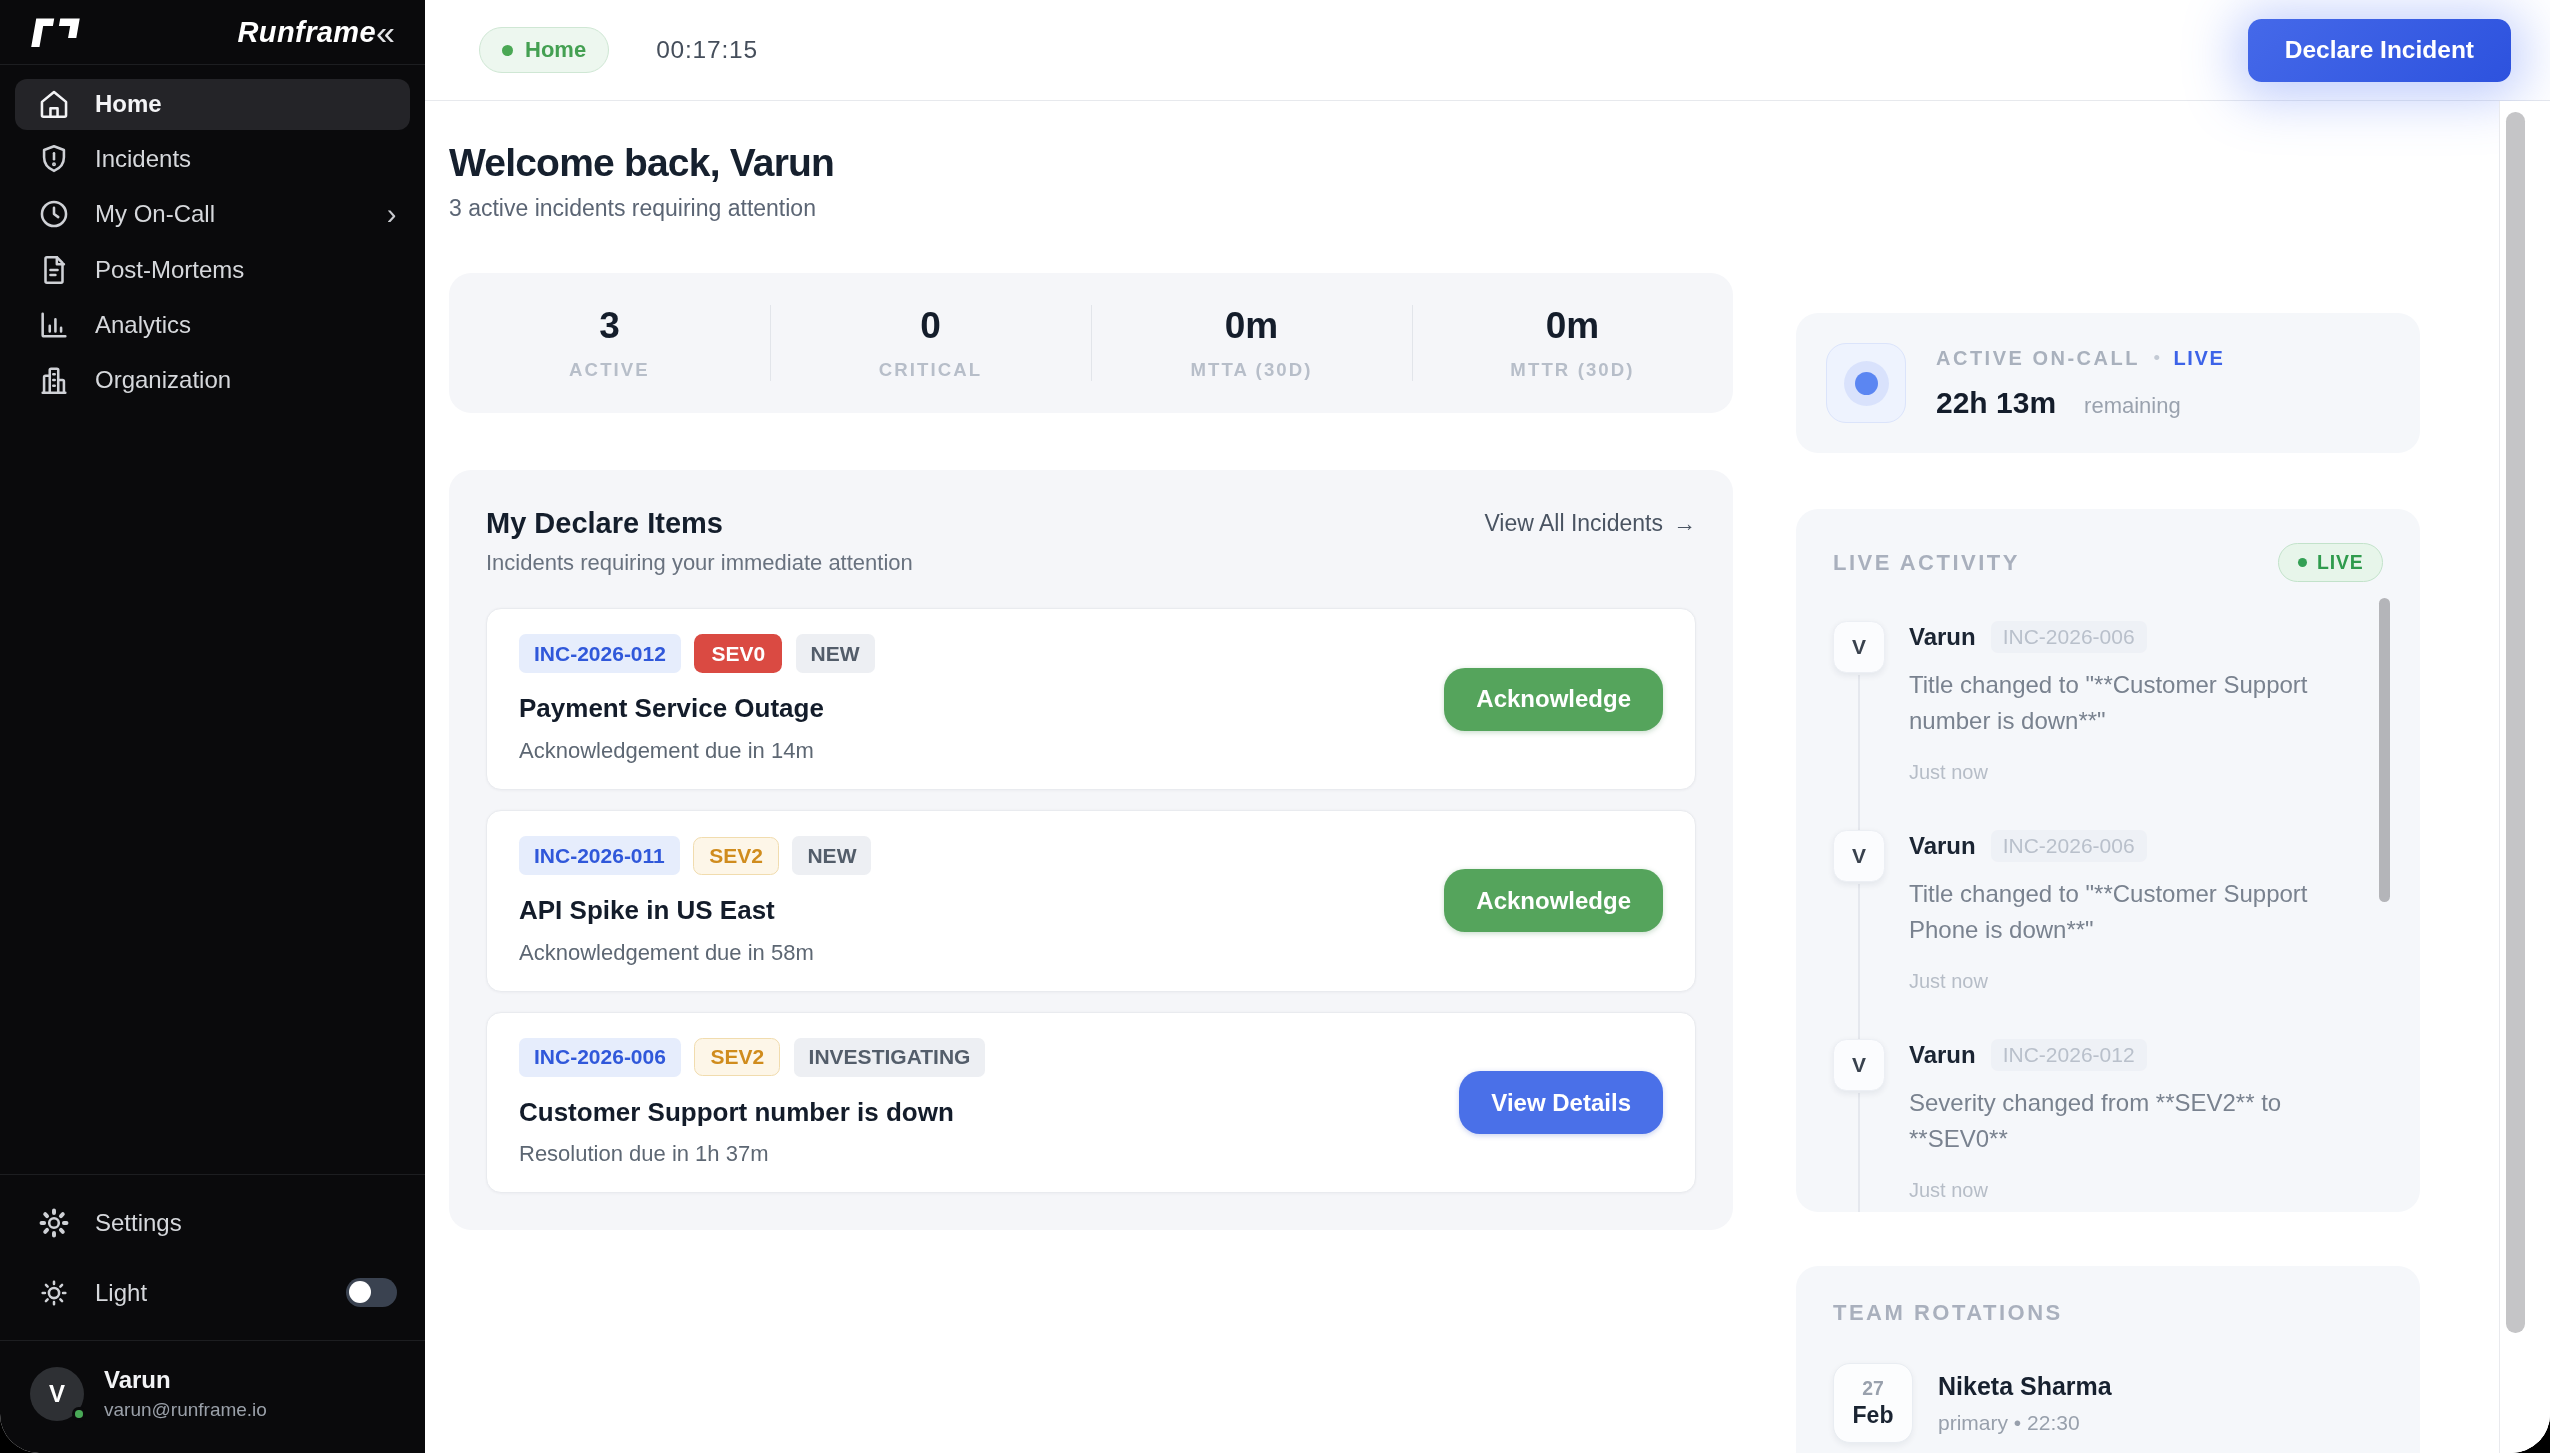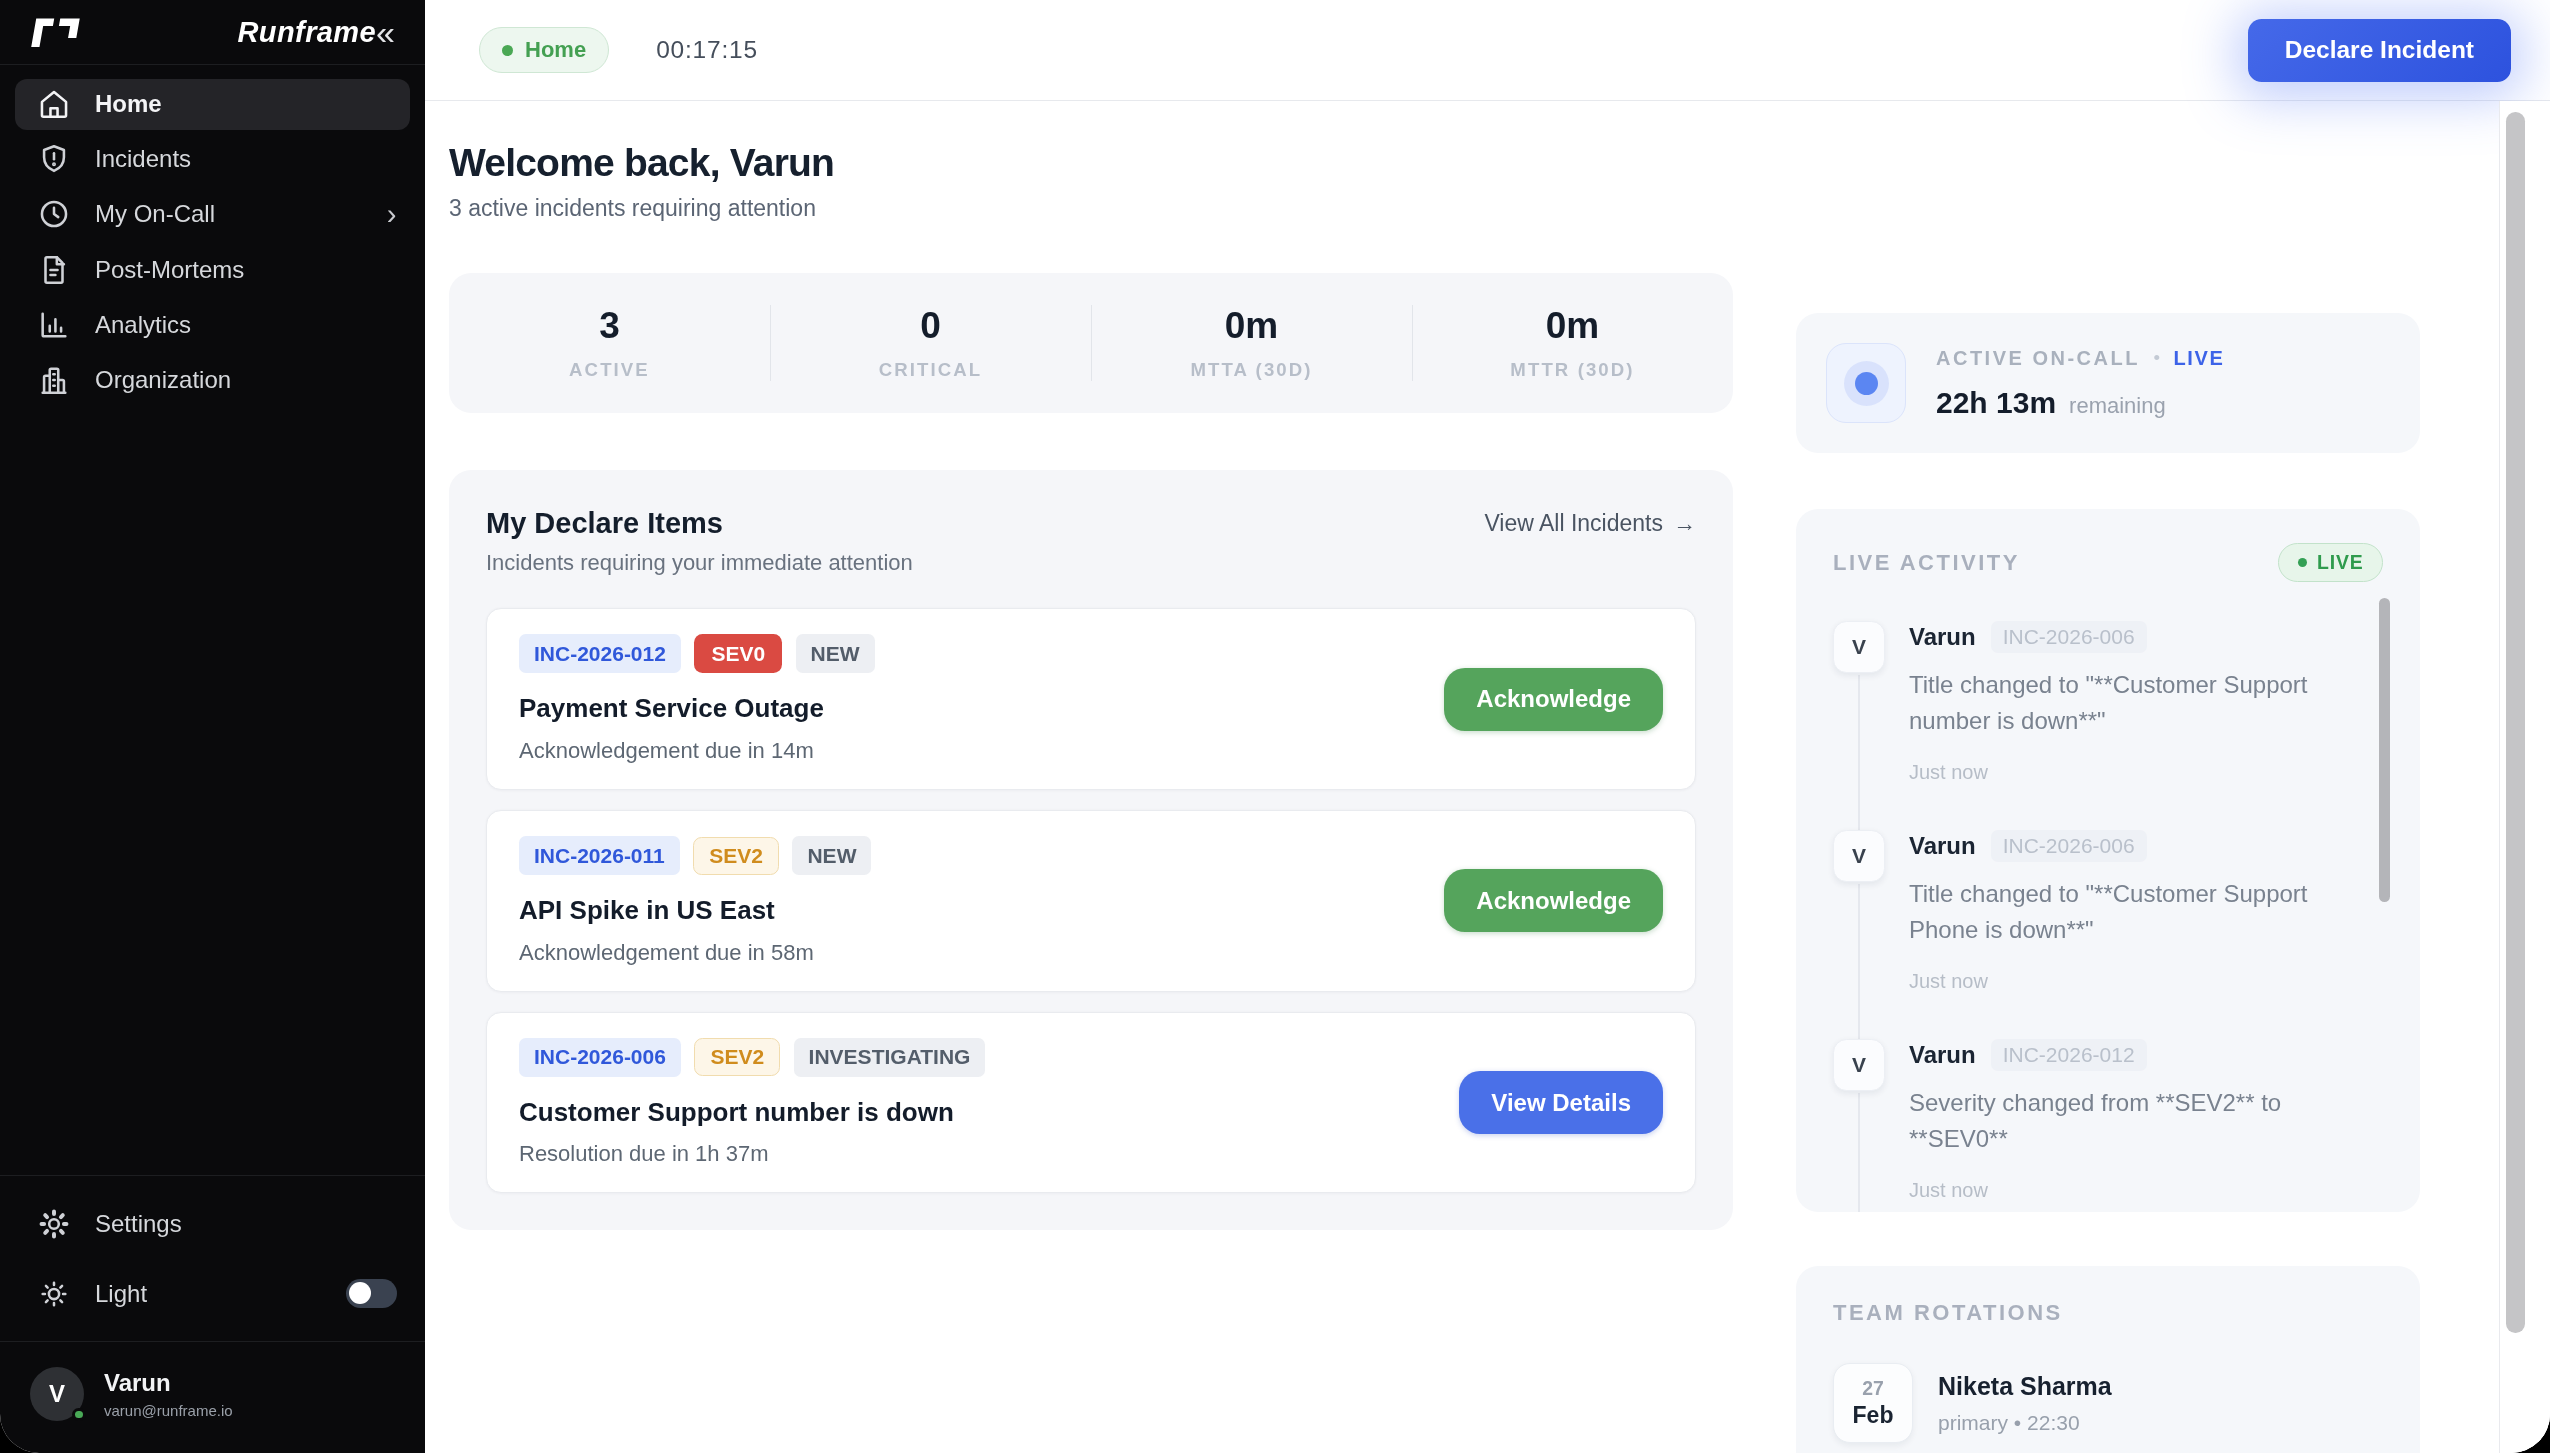--- a/index.html
+++ b/index.html
@@ -35,21 +35,21 @@
                   border-radius:50%; background:#fff; }
   .user-row { border-top:0.8px solid #1d1e21; padding:25px 30px 32px; display:flex;
               align-items:center; }
   .avatar { width:54px; height:54px; border-radius:50%; background:#2e3034; color:#fff;
             font-size:24px; font-weight:bold; display:flex; align-items:center;
             justify-content:center; position:relative; flex:0 0 54px; }
   .avatar .status-dot { position:absolute; right:-1.7px; bottom:0; width:13.5px; height:13.5px;
             border-radius:50%; background:#49a957; border:3.4px solid #0a0a0c; }
   .user-meta { margin-left:20px; }
   .user-name { font-size:24px; font-weight:bold; color:#f2f3f5; }
-  .user-email { font-size:15px; color:#9aa0a9; margin-top:5px; }
+  .user-email { font-size:19px; color:#9aa0a9; margin-top:5px; }
 
   
   .main { flex:1; display:flex; flex-direction:column; background:#fff; min-width:0; }
   .topbar { height:101px; flex:0 0 101px; display:flex; align-items:center;
             padding:0 39px 0 54px; border-bottom:0.8px solid #e7e9ed; background:#fff; }
   .page-badge { display:flex; align-items:center; height:46px; padding:0 22px;
                 border-radius:23px; background:#edf7ef; border:1.7px solid #cfe7d4; }
   .page-badge .dot { width:11px; height:11px; border-radius:50%; background:#4aa854; }
   .page-badge .txt { margin-left:12px; font-size:22px; color:#44a052; font-weight:600; }
   .timer { margin-left:47px; font-size:24.5px; color:#454e5b; font-weight:500;
@@ -117,21 +117,21 @@
   .oncall-tile { width:80px; height:80px; border-radius:20px; background:#eef3fe;
                  border:1.7px solid #dbe4fb; display:flex; align-items:center;
                  justify-content:center; flex:0 0 80px; }
   .oncall-dot { width:23px; height:23px; border-radius:50%; background:#5b86f2;
                 box-shadow:0 0 0 11px rgba(98,136,244,.15); }
   .oncall-text { margin-left:30px; }
   .oncall-row1 { display:flex; align-items:center; gap:13.5px; }
   .oncall-label { font-size:20px; font-weight:bold; color:#a9b1bd; letter-spacing:2.5px; }
   .oncall-sep { font-size:18.6px; color:#c3cad4; }
   .oncall-live { font-size:20px; font-weight:800; color:#3c63e8; letter-spacing:1.7px; }
-  .oncall-row2 { margin-top:16px; display:flex; align-items:baseline; gap:13px; }
+  .oncall-row2 { margin-top:16px; display:flex; align-items:baseline; gap:28px; }
   .oncall-time { font-size:30px; font-weight:800; color:#141d2b; }
   .oncall-remaining { font-size:22px; color:#9aa2ae; }
 
   .live-panel { height:703px; background:#f5f7fa; padding:34px 37px; position:relative;
                 overflow:hidden; margin-bottom:54px; }
   .panel-title { font-size:22px; font-weight:800; color:#a9b0bd; letter-spacing:2.5px; }
   .live-pill { display:flex; align-items:center; height:39px; padding:0 18.6px;
                border-radius:19.4px; background:#e7f5ea; border:1.7px solid #c2e2ca; }
   .live-pill .dot { width:9.3px; height:9.3px; border-radius:50%; background:#34a055; }
   .live-pill .txt { margin-left:10px; font-size:19.4px; font-weight:bold; color:#2f9b4d;

